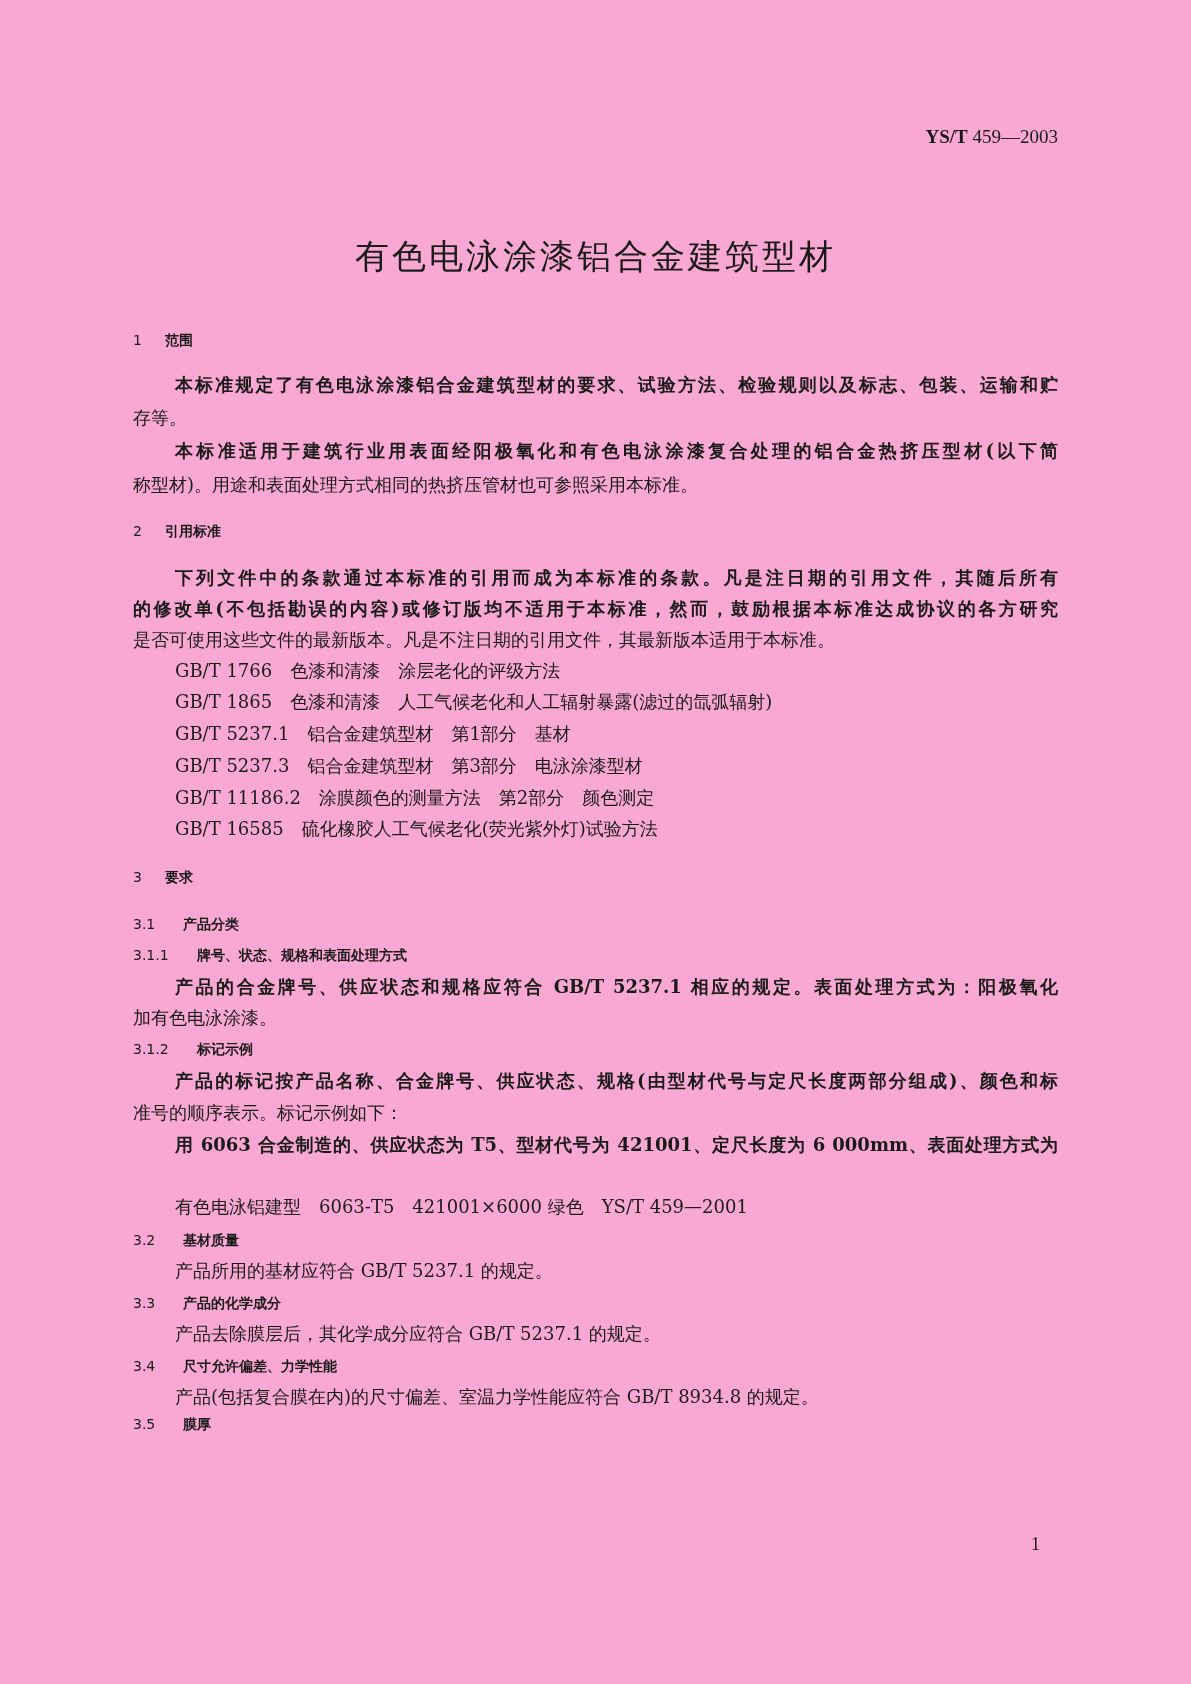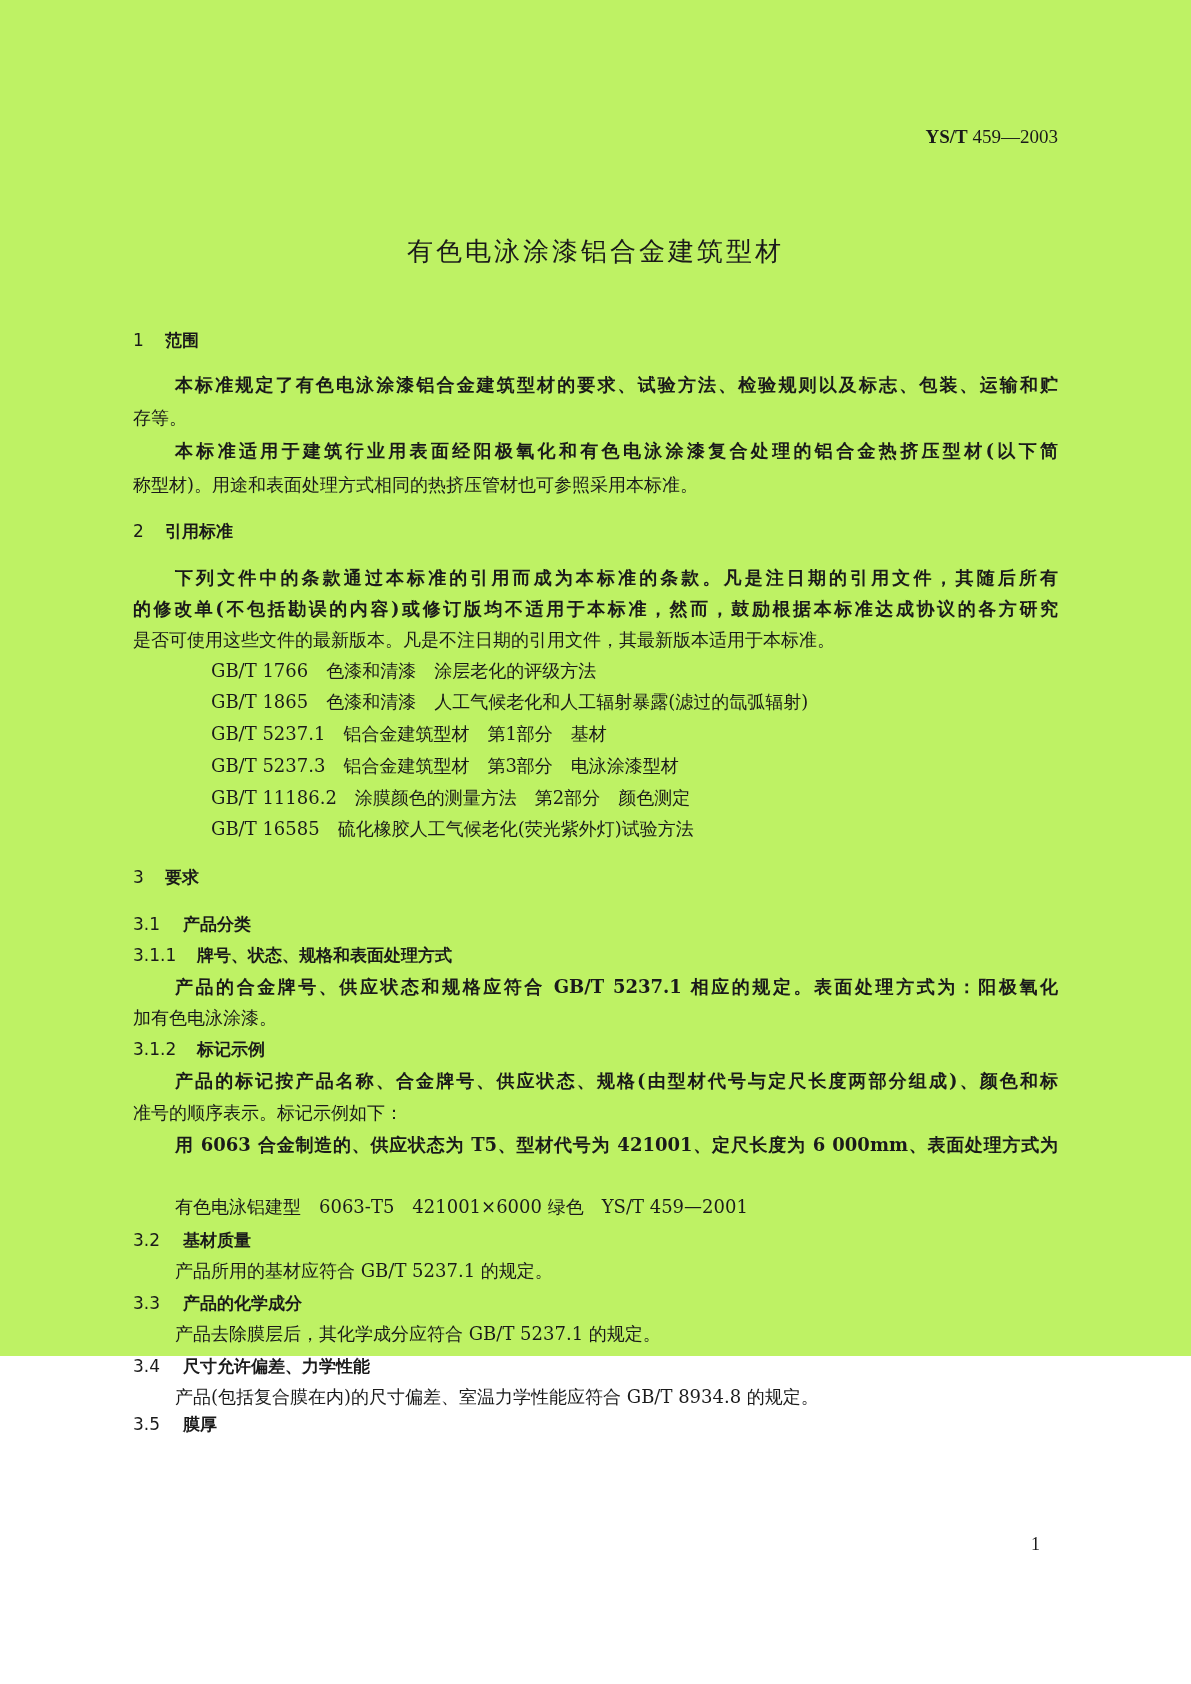--- a/index.html
+++ b/index.html
@@ -1,26 +1,26 @@
 <!DOCTYPE html>
 <html><head>
 <meta charset="utf-8">
 <style>
   html, body { margin: 0; padding: 0; background: #ffffff; }
   body { width: 1191px; height: 1684px; position: relative; overflow: hidden; color: #1a1a1a; }
-  .page { position: absolute; left: 0; top: 0; width: 1191px; height: 1356px; background: #bef264; }
+  .page { position: absolute; left: 0; top: 0; width: 1191px; height: 1684px; background: #f9a8d4; }
   .std-code { position: absolute; top: 126px; right: 133px; font-family: "Liberation Serif", serif; font-size: 19px; }
   .std-code .pre { font-weight: bold; }
-  .doc-title { position: absolute; top: 234px; left: 0; width: 1191px; text-align: center; font-family: "DejaVu Sans", sans-serif; font-size: 26px; letter-spacing: 3px; }
+  .doc-title { position: absolute; top: 234px; left: 0; width: 1191px; text-align: center; font-family: "DejaVu Sans", sans-serif; font-size: 34px; letter-spacing: 3px; }
   .line { position: absolute; left: 133px; width: 925px; font-family: "DejaVu Serif", serif; font-size: 18px; line-height: 24px; white-space: nowrap; }
   .line.indent { left: 175px; width: 883px; }
   .line.just { text-align: justify; text-align-last: justify; font-weight: bold; }
-  .heading { position: absolute; left: 133px; font-family: "DejaVu Sans", sans-serif; font-size: 17px; font-weight: bold; line-height: 24px; white-space: nowrap; }
+  .heading { position: absolute; left: 133px; font-family: "DejaVu Sans", sans-serif; font-size: 14px; font-weight: bold; line-height: 24px; white-space: nowrap; }
   .heading .num { font-weight: normal; display: inline-block; }
-  .ref-row { position: absolute; left: 175px; font-family: "DejaVu Serif", serif; font-size: 18px; line-height: 24px; white-space: nowrap; margin-left: 36px; }
+  .ref-row { position: absolute; left: 175px; font-family: "DejaVu Serif", serif; font-size: 18px; line-height: 24px; white-space: nowrap; }
   .ref-row span { margin-right: 18px; }
   .page-num { position: absolute; top: 1534px; left: 1031px; font-family: "Liberation Serif", serif; font-size: 18px; }
 </style>
 </head>
 <body>
 
 <div class="page">
 
   <div class="std-code">
     <span class="pre">YS/T</span>

